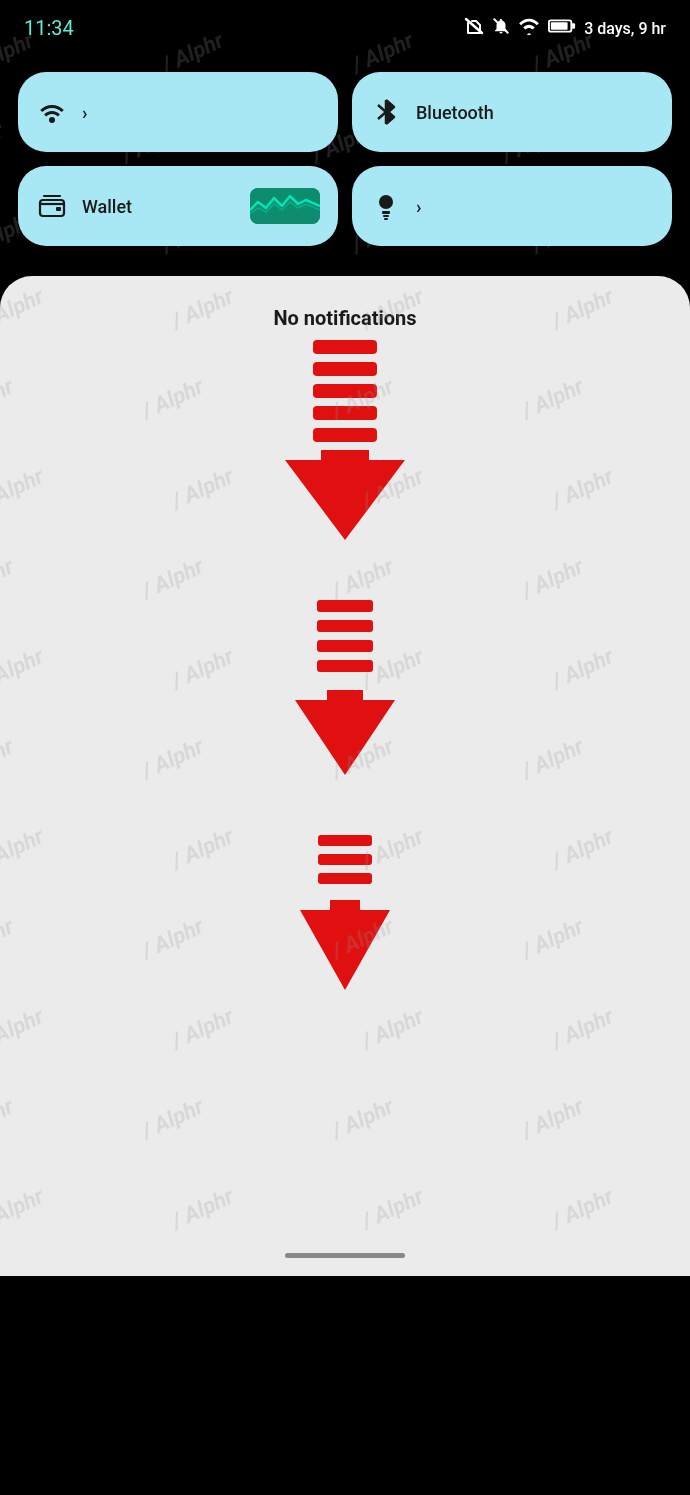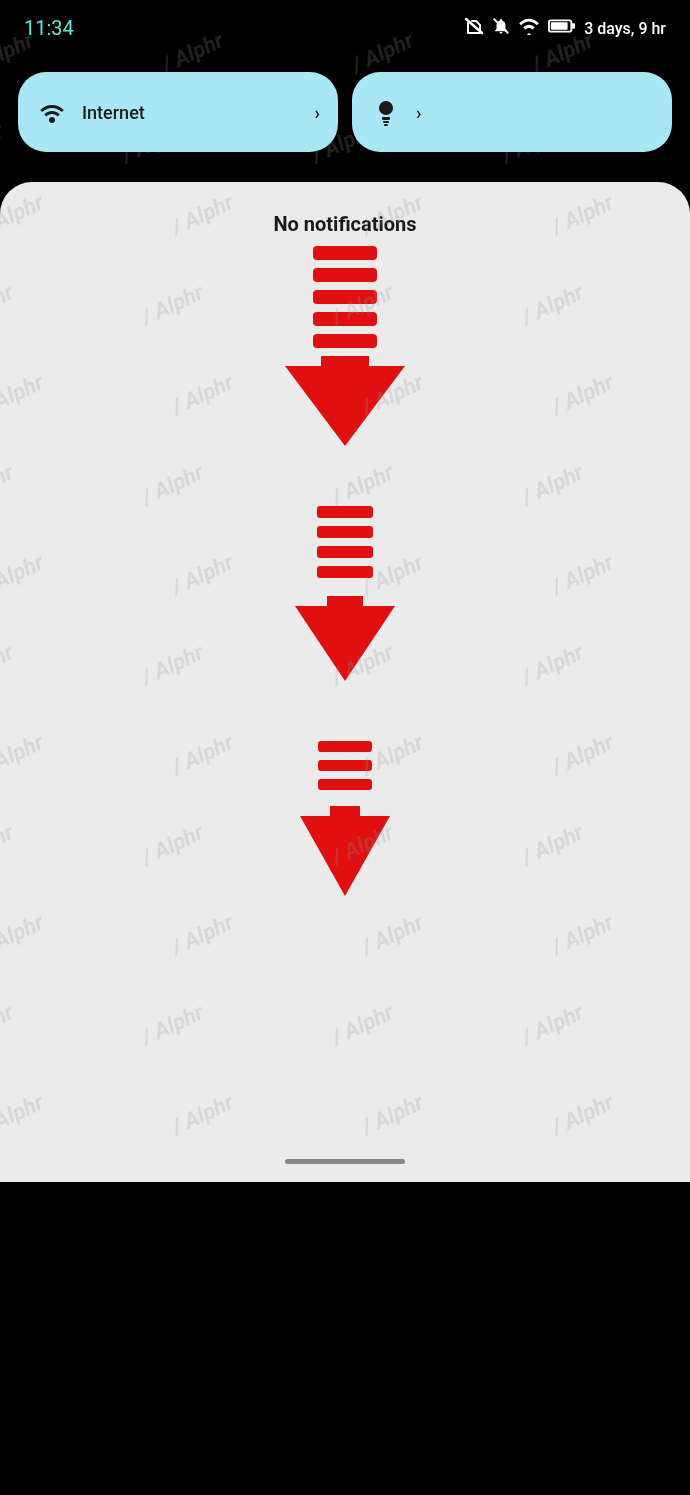--- a/index.html
+++ b/index.html
@@ -257,25 +257,56 @@
 <div class="quick-settings">
 
   <div class="qs-tile">
     <span class="qs-tile-icon">
       <svg width="28" height="22" viewBox="0 0 28 22" fill="#1a1a1a">
         <path d="M14 4C9.4 4 5.2 5.9 2.2 9l2.1 2.1C6.6 8.8 10.1 7 14 7s7.4 1.8 9.7 4.1L25.8 9C22.8 5.9 18.6 4 14 4z"></path>
         <path d="M14 10c-3.1 0-5.9 1.3-7.9 3.4l2.1 2.1C9.6 14 11.7 13 14 13s4.4 1 5.8 2.5l2.1-2.1C19.9 11.3 17.1 10 14 10z"></path>
         <circle cx="14" cy="19" r="3"></circle>
       </svg>
     </span>
-    <span class="qs-tile-label">Internet</span>
     <span class="qs-tile-chevron">›</span>
   </div>
 
-
+  <div class="qs-tile">
+    <span class="qs-tile-icon">
+      <svg width="24" height="28" viewBox="0 0 24 28" fill="#1a1a1a">
+        <path d="M12 2l8 7-8 7V2zm0 0v24l8-7-8-7"></path>
+        <path d="M12 2v24" stroke="#1a1a1a" stroke-width="2.5" fill="none"></path>
+        <path d="M12 2l8 7-8 7" stroke="#1a1a1a" stroke-width="2.5" fill="none" stroke-linejoin="round"></path>
+        <path d="M12 26l8-7-8-7" stroke="#1a1a1a" stroke-width="2.5" fill="none" stroke-linejoin="round"></path>
+        <path d="M4 7l8 7" stroke="#1a1a1a" stroke-width="2.5" fill="none"></path>
+        <path d="M4 21l8-7" stroke="#1a1a1a" stroke-width="2.5" fill="none"></path>
+      </svg>
+    </span>
+    <span class="qs-tile-label">Bluetooth</span>
+  </div>
+
+  <div class="qs-tile">
+    <span class="qs-tile-icon">
+      <svg width="28" height="24" viewBox="0 0 28 24" fill="none">
+        <rect x="2" y="6" width="24" height="16" rx="3" stroke="#1a1a1a" stroke-width="2.2" fill="none"></rect>
+        <path d="M2 10h24" stroke="#1a1a1a" stroke-width="2.2"></path>
+        <path d="M6 2h16" stroke="#1a1a1a" stroke-width="2.2" stroke-linecap="round"></path>
+        <rect x="18" y="13" width="5" height="4" rx="1" fill="#1a1a1a"></rect>
+      </svg>
+    </span>
+    <span class="qs-tile-label">Wallet</span>
+
+    <div class="qs-tile-wallet-img">
+      <svg class="wallet-wave" viewBox="0 0 70 36" xmlns="http://www.w3.org/2000/svg">
+        <rect width="70" height="36" fill="#0d8c6e" rx="6"></rect>
+        <polyline points="0,22 8,14 16,20 24,10 32,18 40,8 48,16 56,12 70,18" fill="none" stroke="#00e5b4" stroke-width="2.5" stroke-linejoin="round"></polyline>
+        <polyline points="0,26 8,20 16,24 24,16 32,22 40,14 48,20 56,16 70,22" fill="none" stroke="#00c9a0" stroke-width="1.5" stroke-linejoin="round" opacity="0.6"></polyline>
+      </svg>
+    </div>
+  </div>
 
   <div class="qs-tile">
     <span class="qs-tile-icon">
       <svg width="26" height="28" viewBox="0 0 26 28" fill="#1a1a1a">
         <circle cx="13" cy="10" r="7" fill="#1a1a1a"></circle>
         <rect x="9" y="19" width="8" height="3" rx="1" fill="#1a1a1a"></rect>
         <rect x="10" y="23" width="6" height="2" rx="1" fill="#1a1a1a"></rect>
         <rect x="11" y="26" width="4" height="2" rx="1" fill="#1a1a1a"></rect>
       </svg>
     </span>

